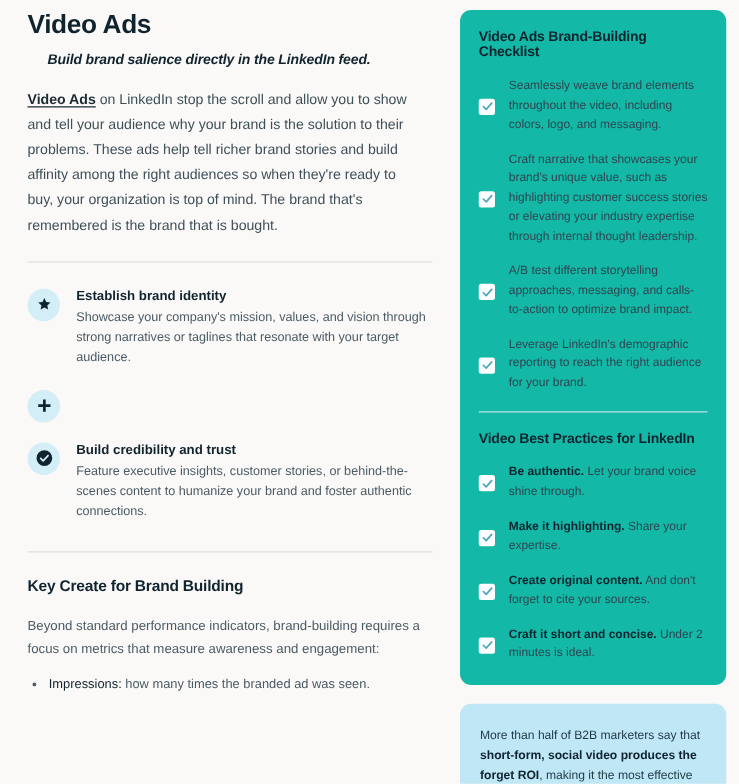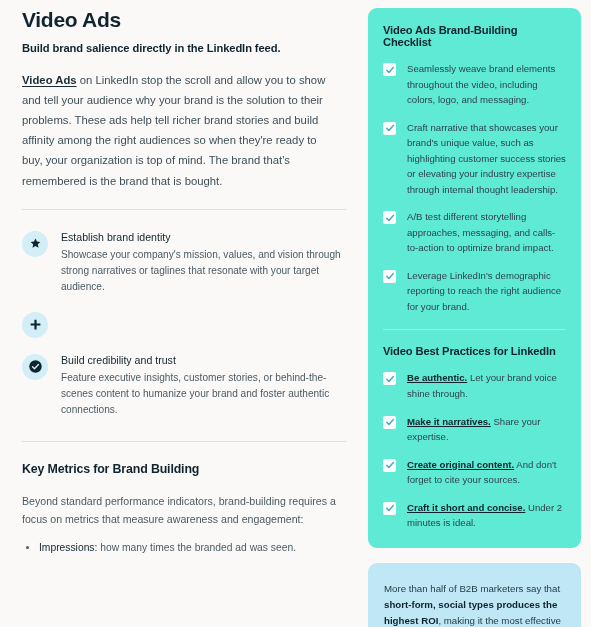--- a/index.html
+++ b/index.html
@@ -32,22 +32,23 @@
     font-weight: 700;
     letter-spacing: -0.3px;
     color: #10242f;
     margin: 0 0 11px 0;
     line-height: 1.1;
   }
   .doc-subtitle {
     font-size: 11.2px;
     font-weight: 700;
     color: #10242f;
-    margin: 0 0 16px 0;
+    margin: 0 0 16px 16px;
     letter-spacing: -0.1px;
+    font-style: italic;
   }
   .intro-para {
     font-size: 11.3px;
     line-height: 1.78;
     color: #3d4f59;
     margin: 0 12px 18px 0;
   }
   .intro-para .lead-link {
     color: #1b2a33;
     font-weight: 700;
@@ -83,21 +84,21 @@
     display: flex;
     align-items: center;
     justify-content: center;
     margin-right: 13px;
     margin-top: 1px;
   }
   .feature-icon svg { display: block; }
   .feature-text { flex: 1 1 auto; padding-top: 1px; }
   .feature-title {
     font-size: 10.6px;
-    font-weight: 400;
+    font-weight: 700;
     color: #10242f;
     margin: 0 0 4px 0;
   }
   .feature-desc {
     font-size: 10.1px;
     line-height: 1.62;
     color: #4a5b65;
     margin: 0;
   }
 
@@ -138,40 +139,40 @@
     width: 223px;
     padding: 8px 10px 0 0;
     display: flex;
     flex-direction: column;
     gap: 15px;
   }
   .card {
     border-radius: 9px;
     padding: 16px 15px 17px 15px;
   }
-  .card-checklist { background: #5eead4; }
+  .card-checklist { background: #14b8a6; }
   .card-stat { background: #bfe7f5; padding: 18px 16px 20px 16px; }
 
   .card-heading {
     font-size: 11.2px;
     font-weight: 700;
     color: #10242f;
     margin: 0 0 13px 0;
     letter-spacing: -0.15px;
   }
   .card-divider {
     height: 1px;
     background: #bcdfe9;
     border: 0;
     margin: 15px 0 15px 0;
   }
   .check-list { margin: 0; }
   .check-row {
     display: flex;
-    align-items: flex-start;
+    align-items: center;
     margin-bottom: 12px;
   }
   .check-row:last-child { margin-bottom: 0; }
   .checkbox {
     flex: 0 0 auto;
     width: 13px; height: 13px;
     border-radius: 2px;
     background: #fbfdfe;
     display: flex;
     align-items: center;
@@ -179,21 +180,21 @@
     margin-right: 11px;
     margin-top: 2px;
   }
   .checkbox svg { display: block; }
   .check-text {
     flex: 1 1 auto;
     font-size: 9.6px;
     line-height: 1.62;
     color: #2f4450;
   }
-  .check-text b { color: #10242f; font-weight: 700; text-decoration: underline; }
+  .check-text b { color: #10242f; font-weight: 700; }
 
   .stat-text {
     font-size: 9.7px;
     line-height: 1.68;
     color: #1f3844;
     margin: 0 0 14px 0;
   }
   .stat-text b { font-weight: 700; color: #0f232e; }
 </style>
 </head>
@@ -243,21 +244,21 @@
         <div class="feature-text">
           <p class="feature-title">Build credibility and trust</p>
           <p class="feature-desc">Feature executive insights, customer stories, or behind-the-scenes content to humanize your brand and foster authentic connections.</p>
         </div>
       </div>
 
     </div>
 
     <hr class="divider">
 
-    <h2 class="section-heading">Key Metrics for Brand Building</h2>
+    <h2 class="section-heading">Key Create for Brand Building</h2>
     <p class="metrics-intro">Beyond standard performance indicators, brand-building requires a focus on metrics that measure awareness and engagement:</p>
 
     <ul class="metrics">
       <li><b>Impressions:</b><span> how many times the branded ad was seen.</span></li>
 
     </ul>
 
   </div>
 
   <div class="right-col">
@@ -320,21 +321,21 @@
           </span>
           <span class="check-text"><b>Be authentic.</b><span> Let your brand voice shine through.</span></span>
         </div>
 
         <div class="check-row">
           <span class="checkbox">
             <svg width="10" height="10" viewBox="0 0 24 24" fill="none" stroke="#4aa6bd" stroke-width="3.2" stroke-linecap="round" stroke-linejoin="round" aria-hidden="true">
                 <path d="M4 12.5l5.5 5.5L20 6"></path>
               </svg>
           </span>
-          <span class="check-text"><b>Make it narratives.</b><span> Share your expertise.</span></span>
+          <span class="check-text"><b>Make it highlighting.</b><span> Share your expertise.</span></span>
         </div>
 
         <div class="check-row">
           <span class="checkbox">
             <svg width="10" height="10" viewBox="0 0 24 24" fill="none" stroke="#4aa6bd" stroke-width="3.2" stroke-linecap="round" stroke-linejoin="round" aria-hidden="true">
                 <path d="M4 12.5l5.5 5.5L20 6"></path>
               </svg>
           </span>
           <span class="check-text"><b>Create original content.</b><span> And don't forget to cite your sources.</span></span>
         </div>
@@ -346,19 +347,19 @@
               </svg>
           </span>
           <span class="check-text"><b>Craft it short and concise.</b><span> Under 2 minutes is ideal.</span></span>
         </div>
 
       </div>
 
     </div>
 
     <div class="card card-stat">
-      <p class="stat-text"><span>More than half of B2B marketers say that </span><b>short-form, social types produces the highest ROI</b><span>, making it the most effective among video types.</span></p>
+      <p class="stat-text"><span>More than half of B2B marketers say that </span><b>short-form, social video produces the forget ROI</b><span>, making it the most effective among video types.</span></p>
 
     </div>
 
   </div>
 
 </div>
 
 </body></html>

